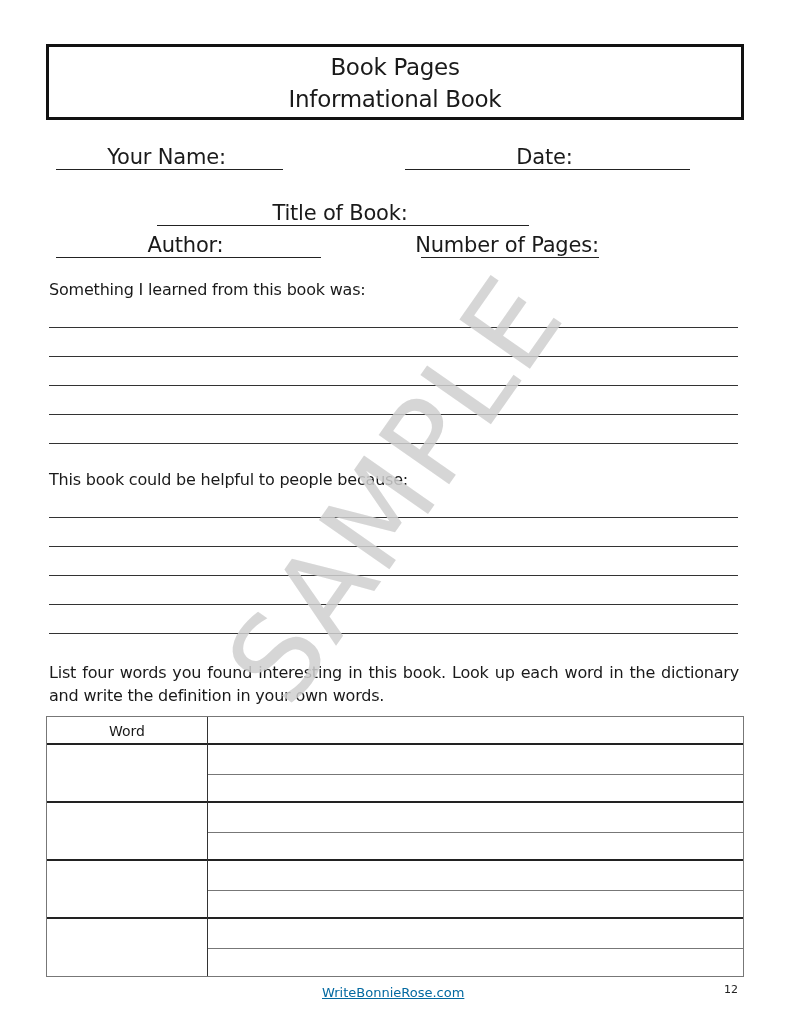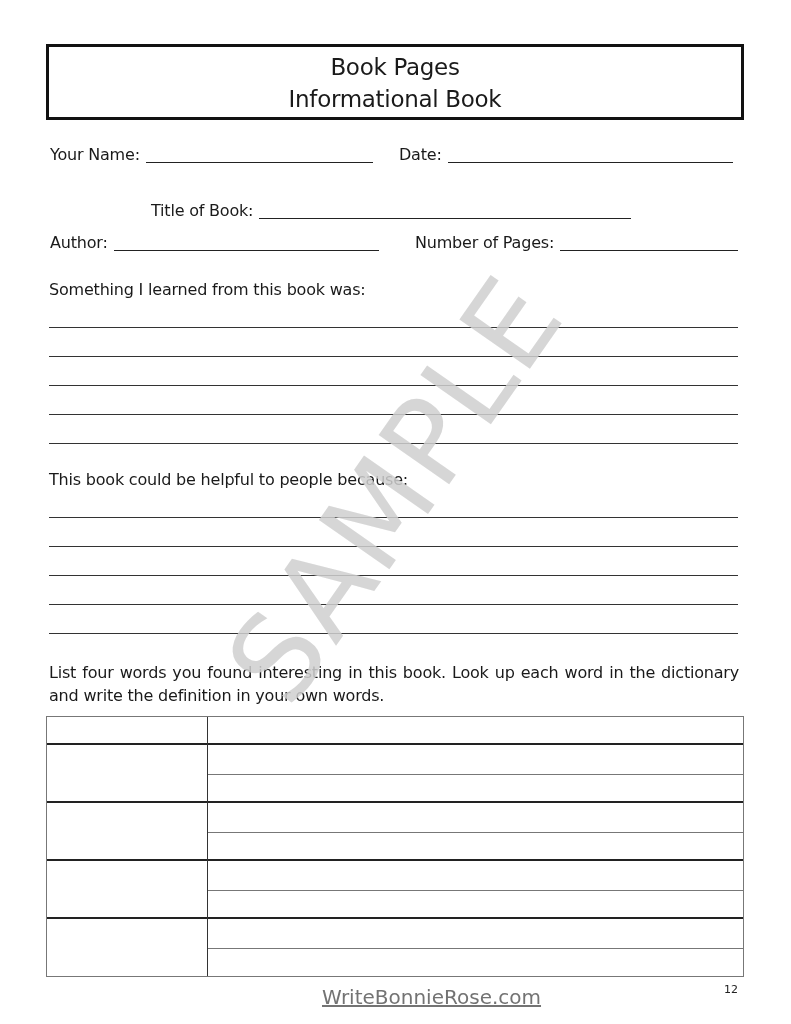--- a/index.html
+++ b/index.html
@@ -6,21 +6,21 @@
     html, body { width: 791px; height: 1024px; background: #ffffff; overflow: hidden; }
     body { position: relative; font-family: "DejaVu Sans", sans-serif; color: #1a1a1a; }
 
     .title-box {
       position: absolute; left: 46px; top: 44px; width: 698px; height: 76px;
       border: 3px solid #111; text-align: center;
     }
     .title-line { font-size: 23px; line-height: 32px; letter-spacing: -0.3px; }
     .title-line.first { margin-top: 4px; }
 
-    .field { position: absolute; display: flex; align-items: flex-start; font-size: 16px; height: 22px; }
+    .field { position: absolute; display: flex; align-items: center; font-size: 21px; height: 22px; flex-direction: column; }
     .field .label { white-space: nowrap; letter-spacing: -0.2px; }
     .field .blank { border-bottom: 1.4px solid #222; height: 18px; margin-left: 6px; }
 
     .prompt { position: absolute; left: 49px; font-size: 16px; letter-spacing: -0.2px; }
     .prompt.justify { width: 690px; text-align: justify; text-align-last: left; line-height: 23px; }
 
     .rule { position: absolute; left: 49px; width: 689px; height: 0; border-top: 1.4px solid #333; }
 
     .vocab-table {
       position: absolute; left: 46px; top: 716px; width: 698px; height: 261px;
@@ -35,21 +35,21 @@
     .vt-def-line { position: absolute; left: 160px; right: 0; top: 29px; border-top: 1px solid #777; }
     .vt-def-cell { position: absolute; left: 161px; right: 0; height: 29px; }
 
     .watermark {
       position: absolute; left: 395px; top: 490px;
       transform: translate(-50%, -50%) rotate(-55deg);
       font-size: 118px; color: #d0d0d0; opacity: 0.85; letter-spacing: 2px;
       white-space: nowrap; pointer-events: none; font-family: "DejaVu Sans", sans-serif;
     }
 
-    .footer-link { position: absolute; left: 322px; top: 985px; font-size: 20px; color: #737373; text-decoration: underline; }
+    .footer-link { position: absolute; left: 322px; top: 985px; font-size: 13px; color: #0369a1; text-decoration: underline; }
     .page-number { position: absolute; left: 724px; top: 983px; font-size: 11px; color: #222; }
   </style>
 </head>
 <body>
 
 <div class="title-box">
   <div class="title-line first">Book Pages</div>
   <div class="title-line">Informational Book</div>
 </div>
 
@@ -85,20 +85,21 @@
 <div class="rule" style="top:517px;"></div>
 <div class="rule" style="top:546px;"></div>
 <div class="rule" style="top:575px;"></div>
 <div class="rule" style="top:604px;"></div>
 <div class="rule" style="top:633px;"></div>
 
 <div class="prompt justify" style="top:661px;">List four words you found interesting in this book. Look up each word in the dictionary and write the definition in your own words.</div>
 
 <div class="vocab-table">
   <div class="vt-header">
+    <div class="vt-head-cell" style="left:0; width:160px;">Word</div>
   </div>
 
   <div class="vt-row bordered" style="top:28px;">
     <div class="vt-word-cell"></div>
     <div class="vt-def-cell" style="top:0;"></div>
     <div class="vt-def-line"></div>
     <div class="vt-def-cell" style="top:29px;"></div>
   </div>
   <div class="vt-row bordered" style="top:86px;">
     <div class="vt-word-cell"></div>

